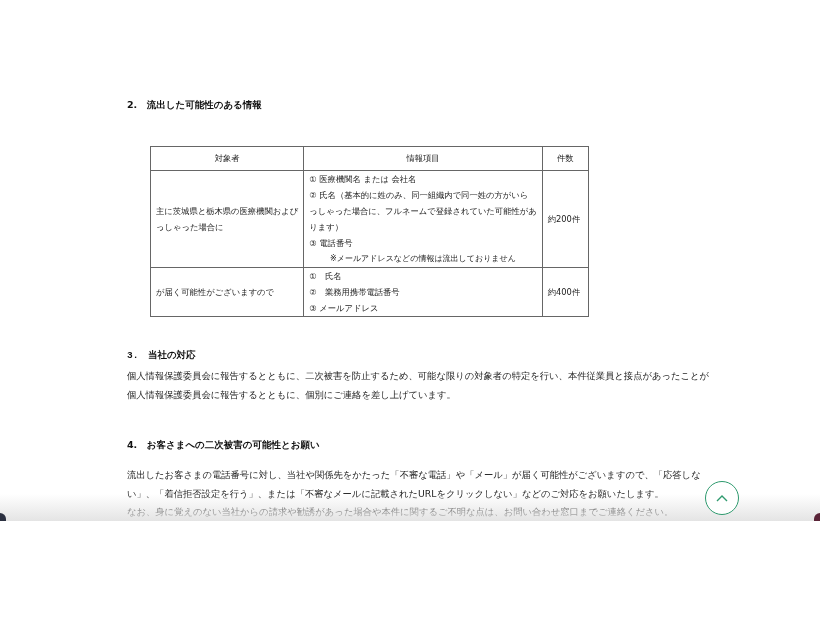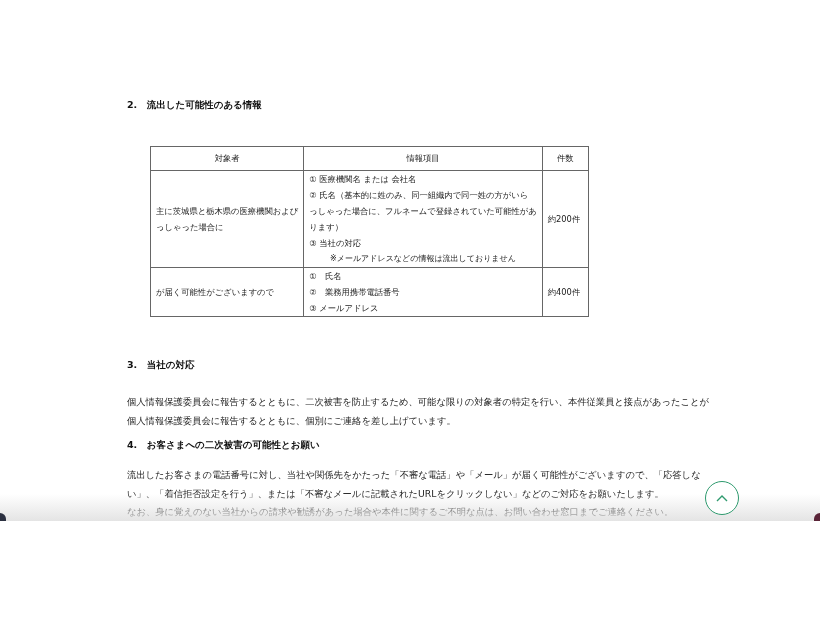--- a/index.html
+++ b/index.html
@@ -63,41 +63,41 @@
     <tr style="height:96px;">
       <td class="c1 cell-lines">
         <div>主に茨城県と栃木県の医療機関および</div>
         <div>っしゃった場合に</div>
       </td>
       <td class="c2 cell-lines">
         <div>① 医療機関名 または 会社名</div>
         <div>② 氏名（基本的に姓のみ、同一組織内で同一姓の方がいら</div>
         <div>っしゃった場合に、フルネームで登録されていた可能性があ</div>
         <div>ります）</div>
-        <div>③ 当社の対応</div>
+        <div>③ 電話番号</div>
         <div class="note">※メールアドレスなどの情報は流出しておりません</div>
       </td>
       <td class="c3">約200件</td>
     </tr>
     <tr style="height:49px;">
       <td class="c1 cell-lines">
         <div>が届く可能性がございますので</div>
       </td>
       <td class="c2 cell-lines">
         <div>①　氏名</div>
         <div>②　業務用携帯電話番号</div>
         <div>③ メールアドレス</div>
       </td>
       <td class="c3">約400件</td>
     </tr>
   </tbody>
     </table>
 
-  <div class="heading" style="top:359px;">3.　当社の対応</div>
-  <div class="para" style="top:393px;">
+  <div class="heading" style="top:349px;font-family:Liberation Mono, monospace;">3.　当社の対応</div>
+  <div class="para" style="top:367px;">
     <div>個人情報保護委員会に報告するとともに、二次被害を防止するため、可能な限りの対象者の特定を行い、本件従業員と接点があったことが</div>
     <div>個人情報保護委員会に報告するとともに、個別にご連絡を差し上げています。</div>
   </div>
 
   <div class="heading" style="top:439px;">4.　お客さまへの二次被害の可能性とお願い</div>
   <div class="para" style="top:466px;">
     <div>流出したお客さまの電話番号に対し、当社や関係先をかたった「不審な電話」や「メール」が届く可能性がございますので、「応答しな</div>
     <div>い」、「着信拒否設定を行う」、または「不審なメールに記載されたURLをクリックしない」などのご対応をお願いたします。</div>
     <div>なお、身に覚えのない当社からの請求や勧誘があった場合や本件に関するご不明な点は、お問い合わせ窓口までご連絡ください。</div>
   </div>

